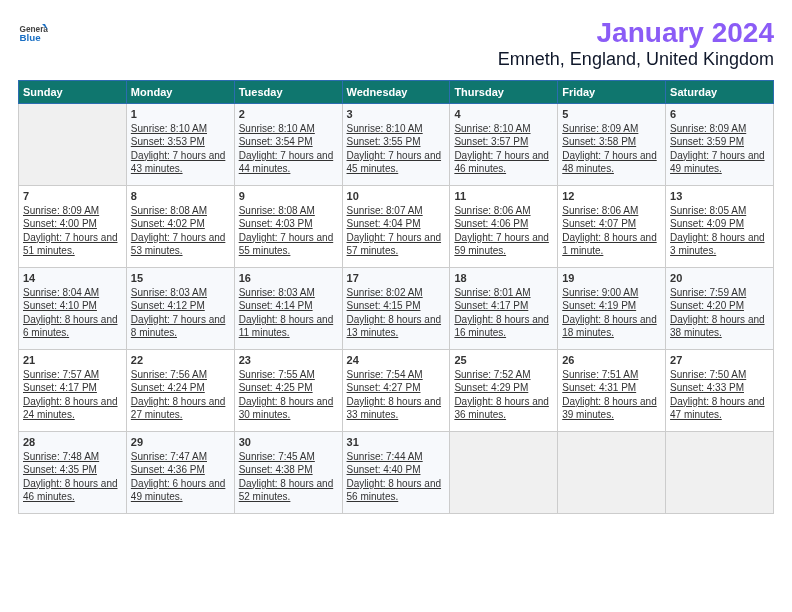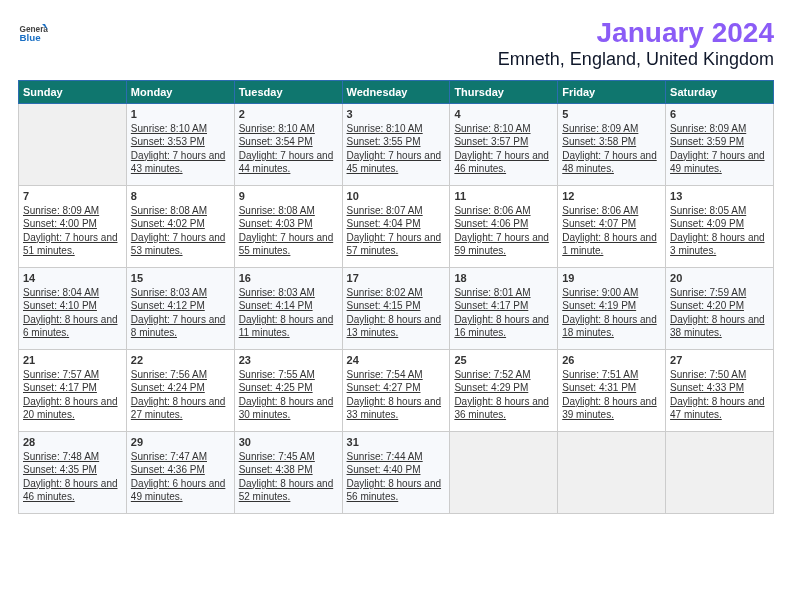--- a/index.html
+++ b/index.html
@@ -208,21 +208,21 @@
             <div class="day-info"><span>Sunrise: 9:00 AM</span><br><span>Sunset: 4:19 PM</span><br><span>Daylight: 8 hours and 18 minutes.</span></div>
           </td>
           <td>
             <span class="day-num">20</span>
             <div class="day-info"><span>Sunrise: 7:59 AM</span><br><span>Sunset: 4:20 PM</span><br><span>Daylight: 8 hours and 38 minutes.</span></div>
           </td>
         </tr>
         <tr>
           <td>
             <span class="day-num">21</span>
-            <div class="day-info"><span>Sunrise: 7:57 AM</span><br><span>Sunset: 4:17 PM</span><br><span>Daylight: 8 hours and 20 minutes.</span></div>
+            <div class="day-info"><span>Sunrise: 7:57 AM</span><br><span>Sunset: 4:17 PM</span><br><span>Daylight: 8 hours and 24 minutes.</span></div>
           </td>
           <td>
             <span class="day-num">22</span>
             <div class="day-info"><span>Sunrise: 7:56 AM</span><br><span>Sunset: 4:24 PM</span><br><span>Daylight: 8 hours and 27 minutes.</span></div>
           </td>
           <td>
             <span class="day-num">23</span>
             <div class="day-info"><span>Sunrise: 7:55 AM</span><br><span>Sunset: 4:25 PM</span><br><span>Daylight: 8 hours and 30 minutes.</span></div>
           </td>
           <td>

